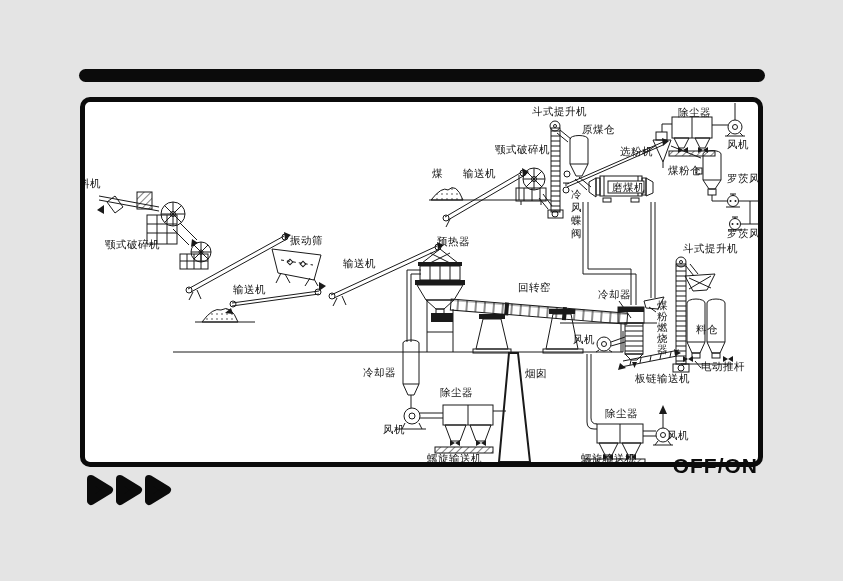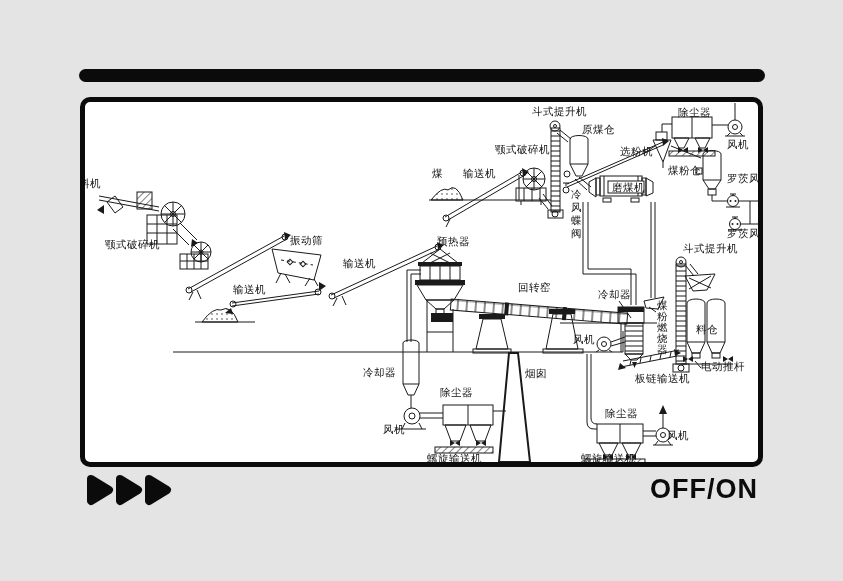--- a/index.html
+++ b/index.html
@@ -17,23 +17,23 @@
     box-sizing:border-box;border:5px solid #0b0b0b;border-radius:10px;
     background:#ffffff;overflow:hidden;
   }
   .frame svg{display:block;}
   .diagram-stroke{stroke:#1a1a1a;stroke-width:1;fill:none;}
   .ink{fill:#1a1a1a;stroke:none;}
   .whitebox{fill:#ffffff;stroke:#1a1a1a;stroke-width:1;}
   .dlabel{font:10.5px "DejaVu Sans","Liberation Sans",sans-serif;fill:#111;letter-spacing:0.5px;}
   .play-icons{position:absolute;left:84px;top:472px;}
   .onoff{
-    position:absolute;right:85px;top:474px;
+    position:absolute;right:85px;top:454px;
     font-family:"Liberation Sans","DejaVu Sans",sans-serif;
-    font-size:27px;font-weight:bold;letter-spacing:1px;color:#0b0b0b;
+    font-size:21px;font-weight:bold;letter-spacing:1px;color:#0b0b0b;
   }
 </style>
 </head>
 <body>
 
 <div class="top-bar"></div>
 
 <div class="frame">
   <svg width="673" height="360" viewBox="0 0 673 360">
     <defs>

